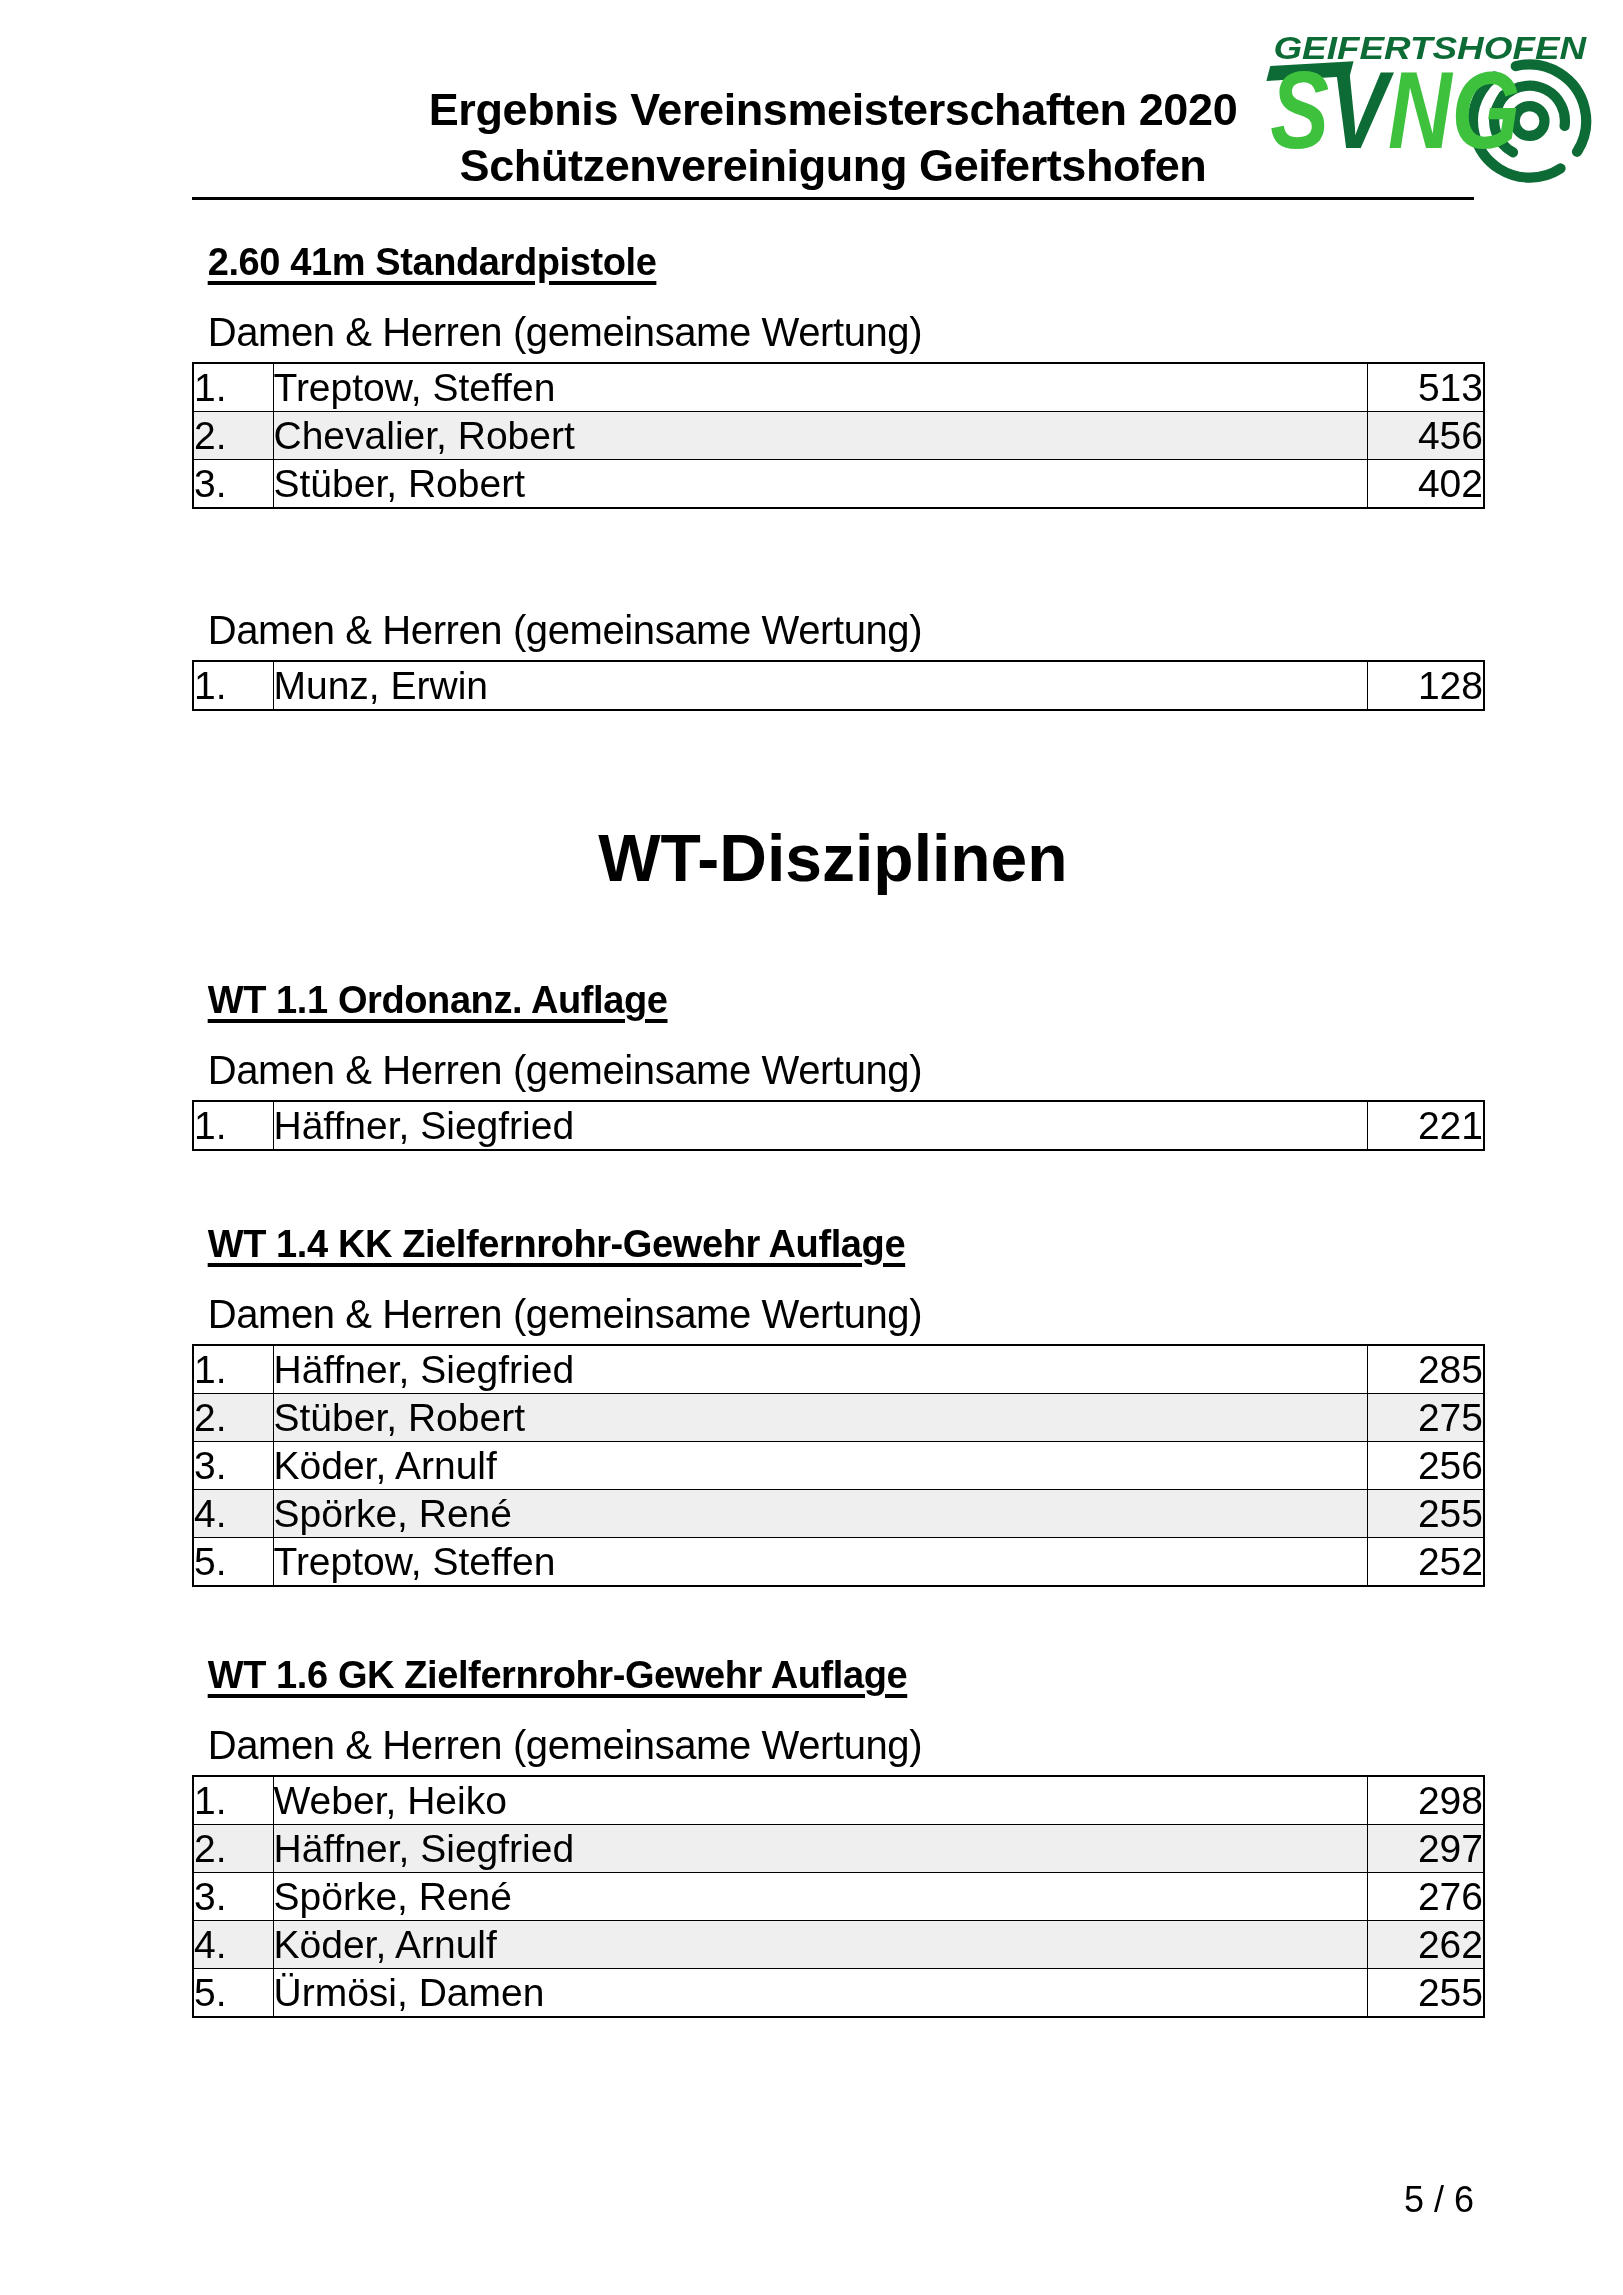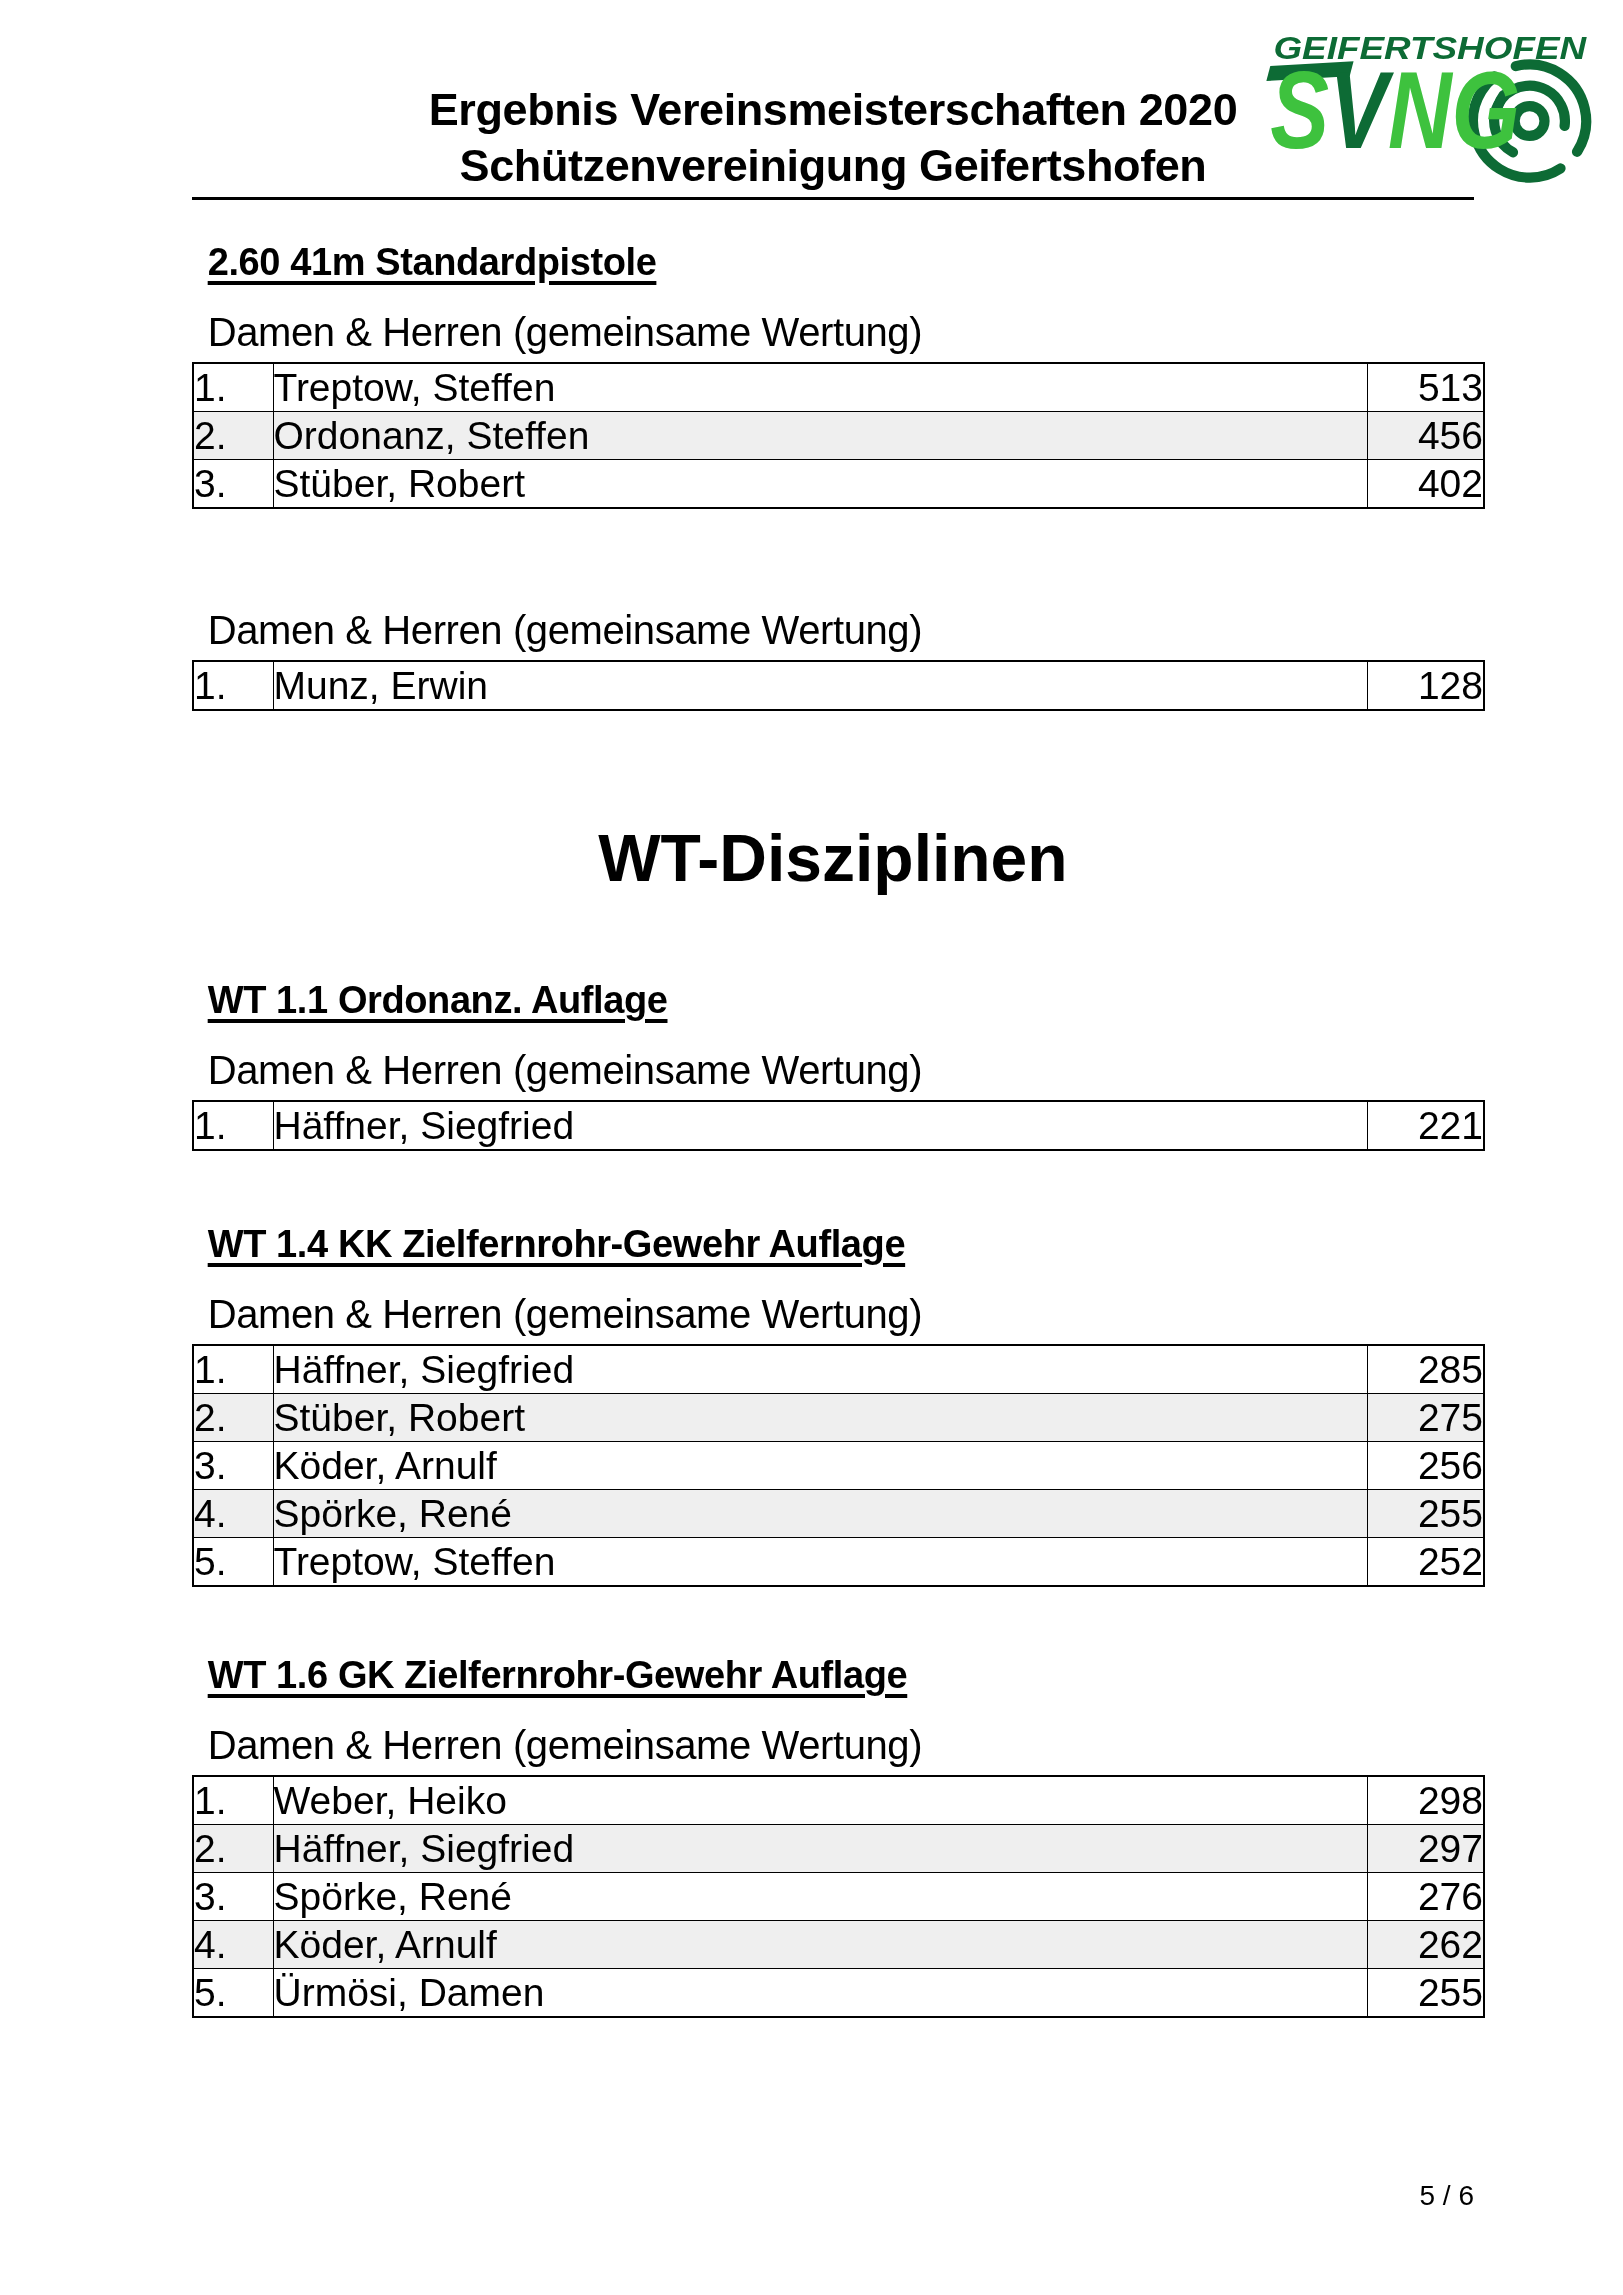--- a/index.html
+++ b/index.html
@@ -44,21 +44,21 @@
   table.results tr:nth-child(even) td{background:#efefef;}
   td.col-rank{padding-left:14px;}
   td.col-name{padding-left:14px;}
   td.col-score{padding-right:11px;text-align:right;}
   .group-heading{
     position:absolute;left:192px;top:825px;width:1282px;
     text-align:center;font-size:66px;line-height:1;font-weight:bold;white-space:nowrap;
   }
   .page-footer{
     position:absolute;top:2182px;left:192px;width:1282px;
-    text-align:right;font-size:28px;line-height:1;
+    text-align:right;font-size:36px;line-height:1;
   }
 </style>
 </head>
 <body>
 
 <div class="page">
 
   <div class="doc-title">
     <div>Ergebnis Vereinsmeisterschaften 2020</div>
     <div>Schützenvereinigung Geifertshofen</div>
@@ -94,21 +94,21 @@
           <col style="width:117px">
         </colgroup>
       <tbody>
           <tr>
             <td class="col-rank">1.</td>
             <td class="col-name">Treptow, Steffen</td>
             <td class="col-score">513</td>
           </tr>
           <tr>
             <td class="col-rank">2.</td>
-            <td class="col-name">Ordonanz, Steffen</td>
+            <td class="col-name">Chevalier, Robert</td>
             <td class="col-score">456</td>
           </tr>
           <tr>
             <td class="col-rank">3.</td>
             <td class="col-name">Stüber, Robert</td>
             <td class="col-score">402</td>
           </tr>
         </tbody>
     </table>
   </div>

